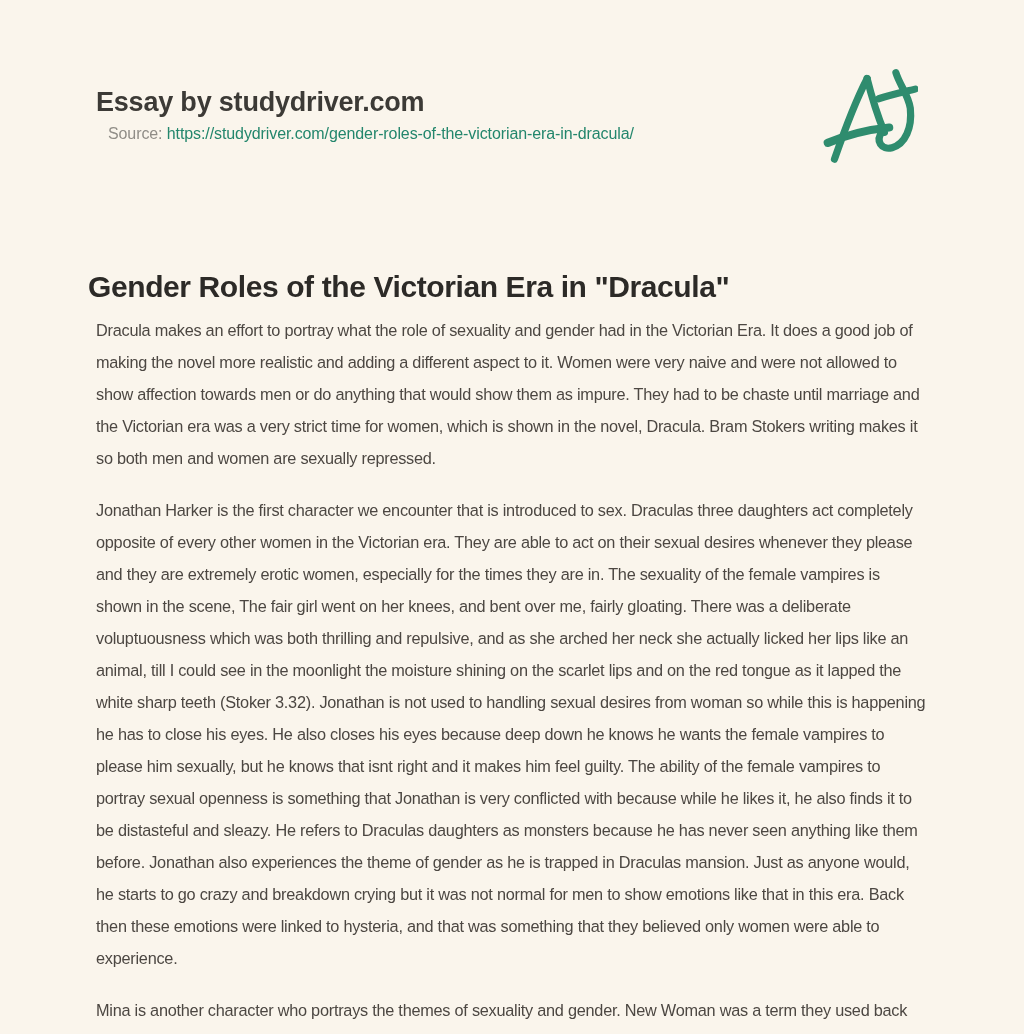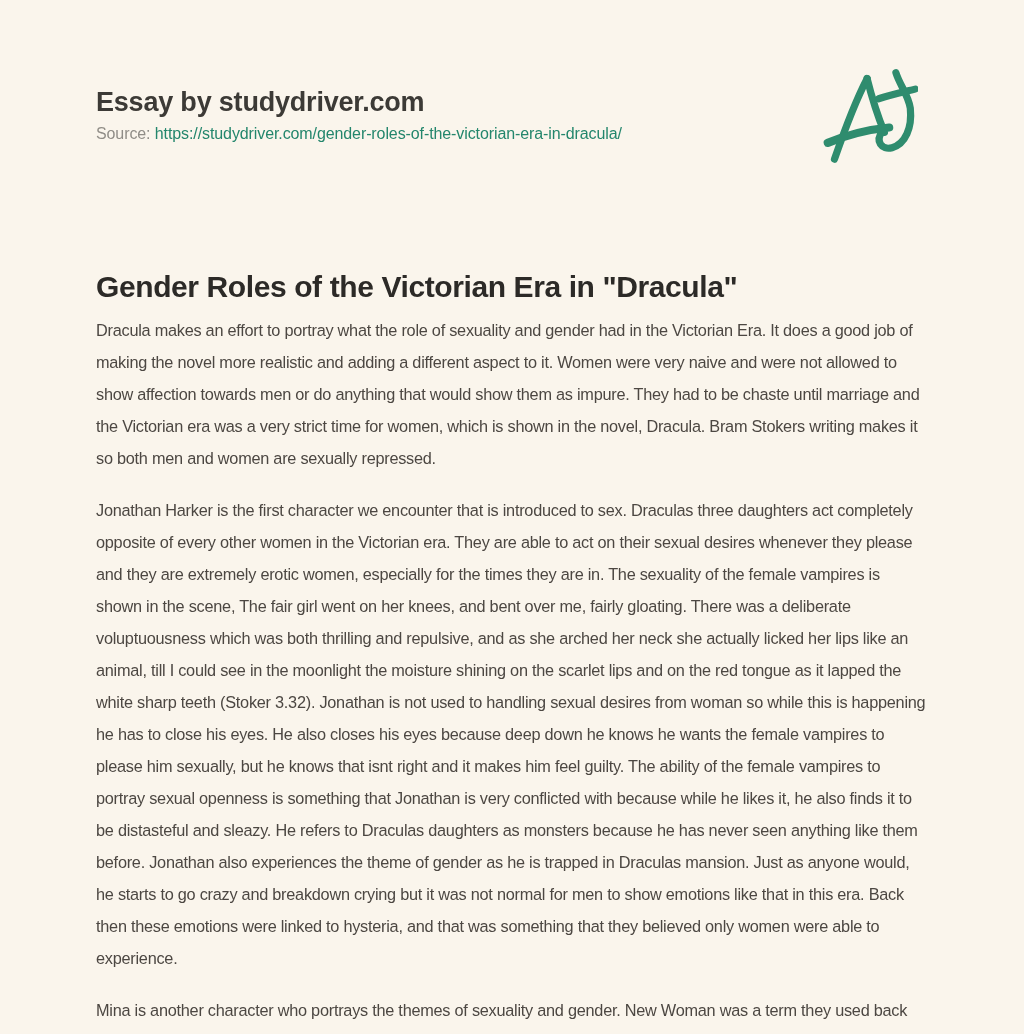--- a/index.html
+++ b/index.html
@@ -20,41 +20,41 @@
     left: 96px;
     top: 74px;
     font-size: 27px;
     font-weight: 700;
     color: #3c3a36;
     letter-spacing: -0.2px;
     margin-top: 13px;
   }
   .source-row {
     position: absolute;
-    left: 96px;
+    left: 108px;
     top: 125px;
     font-size: 16px;
     color: #908d87;
     letter-spacing: -0.1px;
   }
   .source-row a {
     color: #23866c;
     text-decoration: none;
     cursor: pointer;
   }
   .logo {
     position: absolute;
     left: 822px;
     top: 66px;
     width: 96px;
     height: 100px;
   }
   .article-title {
     position: absolute;
-    left: 96px;
+    left: 88px;
     top: 248px;
     width: 832px;
     font-size: 30px;
     font-weight: 700;
     color: #2c2a27;
     letter-spacing: -0.4px;
     line-height: 38px;
   }
   .content {
     position: absolute;

